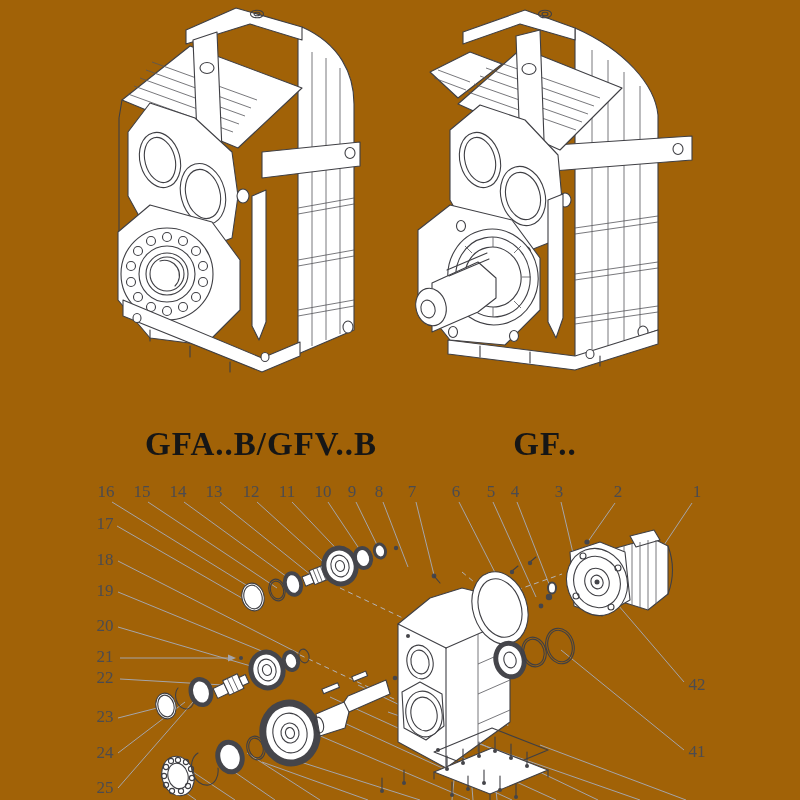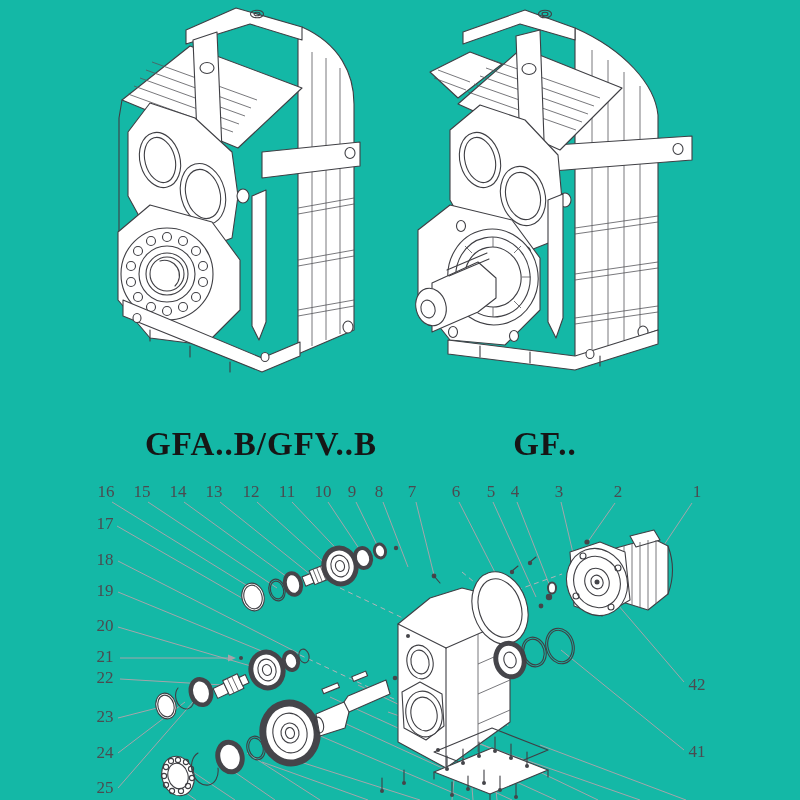--- a/index.html
+++ b/index.html
@@ -1,16 +1,16 @@
 <!DOCTYPE html>
 <html><head>
 <meta charset="utf-8">
 <style>
   html,body{margin:0;padding:0;background:#ffffff;}
-  .stage{width:800px;height:800px;position:relative;background:#14b8a6;overflow:hidden;}
+  .stage{width:800px;height:800px;position:relative;background:#a16207;overflow:hidden;}
   svg{display:block;}
   .ln{stroke:#3f3f44;stroke-width:1.1;fill:none;stroke-linejoin:round;stroke-linecap:round;}
   .lnf{stroke:#3f3f44;stroke-width:1.1;fill:#ffffff;stroke-linejoin:round;}
   .thin{stroke:#55555a;stroke-width:.8;fill:none;}
   .leader{stroke:#a5a5aa;stroke-width:1;fill:none;}
   .dash{stroke:#b4b4b8;stroke-width:1;fill:none;stroke-dasharray:5 4;}
   .callout{font-family:"Liberation Serif","DejaVu Serif",serif;font-size:17px;fill:#4b4b50;}
   .figlabel{font-family:"Liberation Serif","DejaVu Serif",serif;font-size:33px;font-weight:bold;fill:#161616;letter-spacing:1px;}
   .rim{stroke:#45454a;fill:#ffffff;}
   .dark{fill:#45454a;stroke:none;}

